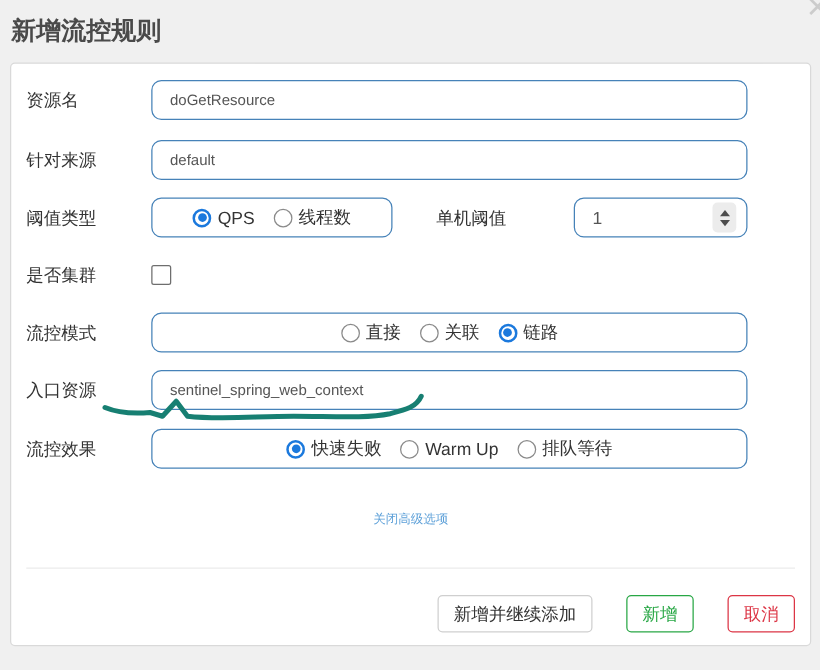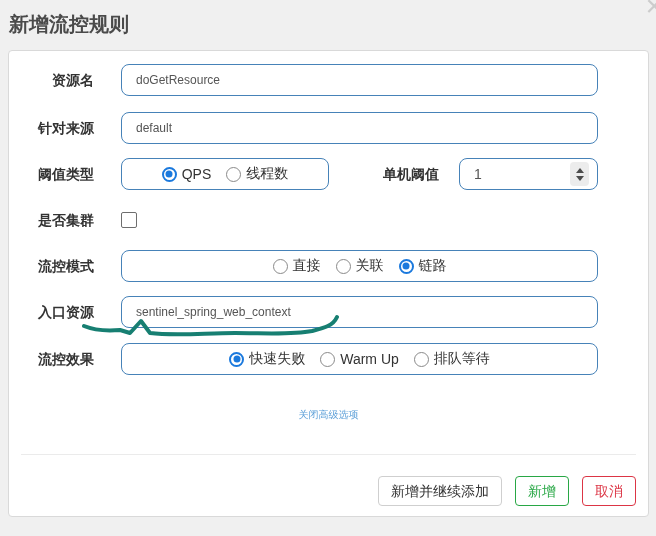--- a/index.html
+++ b/index.html
@@ -26,22 +26,22 @@
     position:absolute; left:8px; top:50px;
     width:641px; height:467px;
     background:#ffffff;
     border:1px solid #d9d9d9;
     border-radius:4px;
   }
 
   .row { position:absolute; left:0; width:100%; height:32px; }
   .row-label {
     position:absolute; left:12px; width:73px;
-    text-align:right; line-height:32px;
-    font-size:14px; font-weight:700; color:#333;
+    text-align:left; line-height:32px;
+    font-size:14px; font-weight:400; color:#333;
     white-space:nowrap;
   }
   .ctl { position:absolute; left:112px; width:477px; height:32px; }
 
   .text-input {
     width:100%; height:32px;
     border:1.5px solid #4682b8; border-radius:8px;
     padding:0 14px; font-size:12px; color:#555;
     font-family:"Liberation Sans", sans-serif;
     background:#fff; outline:none;
@@ -95,21 +95,21 @@
     position:absolute; left:0; top:357px; width:100%;
     text-align:center; font-size:10px; color:#5b9fd8; cursor:pointer;
   }
   .divider {
     position:absolute; left:12px; right:12px; top:403px;
     height:0; border-top:1px solid #ebebeb;
   }
 
   .footer {
     position:absolute; right:12px; top:425px; height:36px;
-    display:flex; gap:13px;padding-left:32px;
+    display:flex; gap:27px;padding-left:32px;
   }
   .btn {
     height:30px; padding:0 12px;
     background:#fff; border-radius:4px;
     font-size:14px; line-height:28px; cursor:pointer;
     font-family:"Liberation Sans", sans-serif;
   }
   .btn-default { border:1px solid #cfcfcf; color:#333; }
   .btn-add { border:1px solid #28a745; color:#28a745; }
   .btn-cancel { border:1px solid #dc3545; color:#dc3545; }
@@ -138,21 +138,21 @@
 
     <div class="row" style="top:61px;">
       <div class="row-label">针对来源</div>
       <div class="ctl">
         <input class="text-input" type="text" value="default" style="">
       </div>
     </div>
 
     <div class="row" style="top:107px;">
       <div class="row-label">阈值类型</div>
-      <div class="ctl" style="width:208px;">
+      <div class="ctl" style="width:193px;">
         <div class="radio-box">
           <span class="radio-opt checked">
             <span class="radio-circle"></span>
             <span class="radio-text">QPS</span>
           </span>
           <span class="radio-opt">
             <span class="radio-circle"></span>
             <span class="radio-text">线程数</span>
           </span>
         </div>

